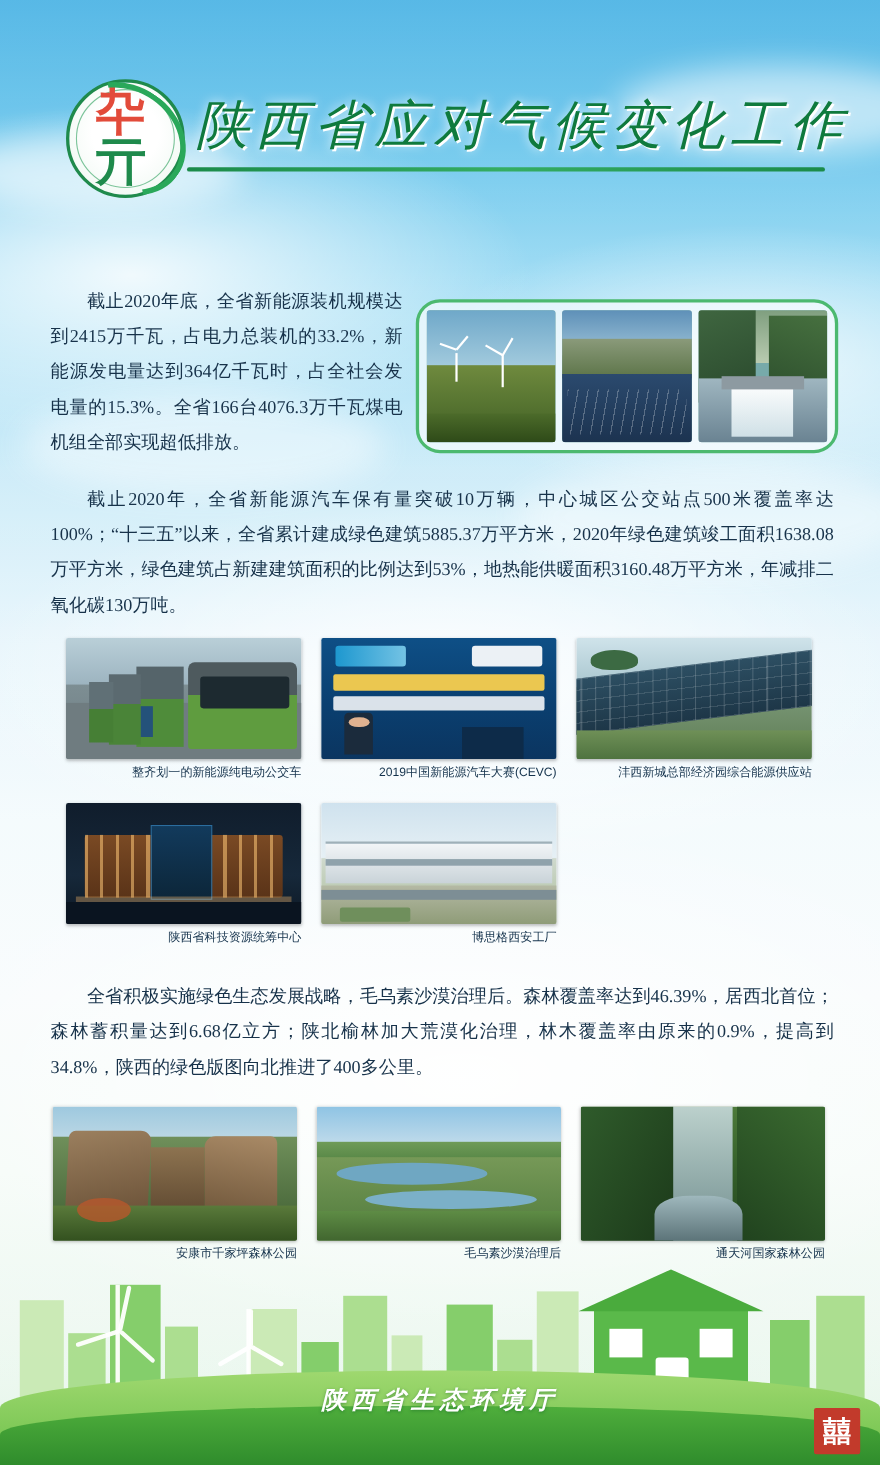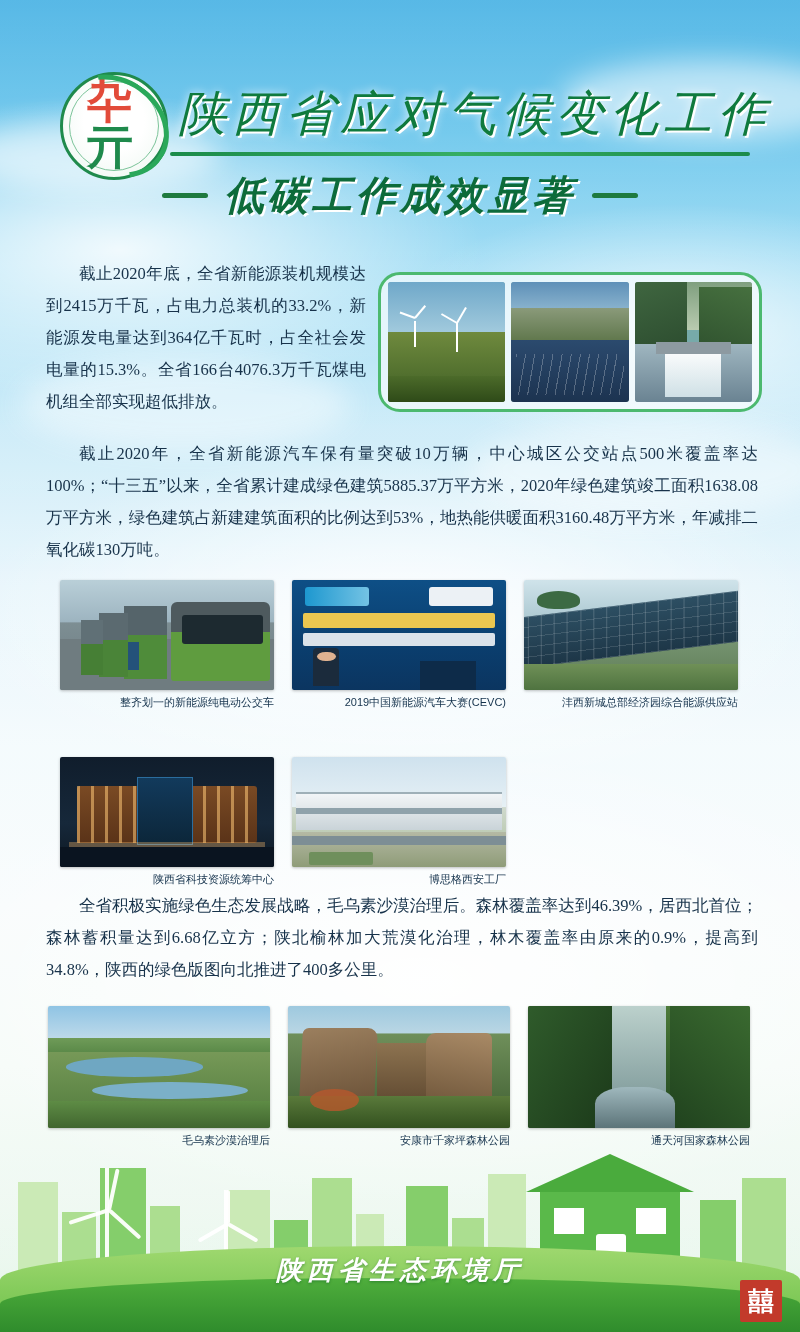--- a/index.html
+++ b/index.html
@@ -93,21 +93,21 @@
   .hero-frame .ph { flex:1; border-radius:3px; overflow:hidden; position:relative; }
 
   
   .ph { background:#7aa; position:relative; overflow:hidden; }
   .ph .sky  { position:absolute; left:0; right:0; top:0; height:48%; }
   .ph .ground { position:absolute; left:0; right:0; bottom:0; height:56%; }
 
   
   .grid { position:absolute; display:flex; gap:18px; }
   #grid1 { left:60px; top:580px; width:680px; }
-  #grid2 { left:60px; top:757px; width:680px; }
+  #grid2 { left:60px; top:730px; width:680px; }
   #grid3 { left:48px; top:1006px; width:704px; }
   .cell { width:214px; }
   #grid3 .cell { width:222px; }
   .cell .shot { width:100%; height:110px; border-radius:2px; overflow:hidden; position:relative;
                 box-shadow:0 1px 3px rgba(0,0,0,0.25); }
   #grid3 .cell .shot { height:122px; }
   .caption {
     margin-top:5px; text-align:right;
     font-family:"Liberation Sans","DejaVu Sans",sans-serif;
     font-size:11px; font-weight:normal; color:#14324c; line-height:14px;
@@ -142,21 +142,21 @@
   .house .w1 { position:absolute; left:14px; top:18px; width:30px; height:26px; background:#ffffff;}
   .house .w2 { position:absolute; right:14px; top:18px; width:30px; height:26px; background:#ffffff;}
 
   .turbine { position:absolute; bottom:54px; }
   .turbine .mast { position:absolute; bottom:0; left:50%; transform:translateX(-50%); width:4px; background:#ffffff; opacity:0.95;}
   .blade { position:absolute; left:50%; top:0; width:4px; background:#ffffff; opacity:0.95; transform-origin: 50% 100%; border-radius:2px;}
 
   .footer-org {
     position:absolute; left:0; bottom:44px; width:800px; text-align:center;
     font-family:"Liberation Serif","DejaVu Serif",serif;
-    font-size:26px; font-weight:bold; letter-spacing:5px; color:#ffffff;
+    font-size:22px; font-weight:bold; letter-spacing:5px; color:#ffffff;
     text-shadow: 0 1px 3px rgba(0,80,30,0.45);
     font-style:italic;
   }
   .brand {
     position:absolute; right:18px; bottom:10px; display:flex; align-items:center; gap:9px;
   }
   .brand .mark {
     width:42px; height:42px; background:#c23a2b; color:#fff;
     font-family:"Liberation Serif","DejaVu Serif",serif;
     font-size:26px; font-weight:bold; display:flex; align-items:center; justify-content:center;
@@ -178,25 +178,20 @@
 
   <div class="header">
     <div class="logo">
       <div class="ring"></div>
       <div class="ring2"></div>
       <div class="leafmark"><span>卆</span><span class="g">亓</span></div>
       <div class="swoosh"></div>
     </div>
     <div class="title-main">陕西省应对气候变化工作</div>
     <div class="title-underline"></div>
-    <div class="title-sub-wrap">
-      <span class="dash"></span>
-      <span class="title-sub">低碳工作成效显著</span>
-      <span class="dash"></span>
-    </div>
   </div>
 
   <div class="para" id="para1">截止2020年底，全省新能源装机规模达到2415万千瓦，占电力总装机的33.2%，新能源发电量达到364亿千瓦时，占全社会发电量的15.3%。全省166台4076.3万千瓦煤电机组全部实现超低排放。</div>
 
   <div class="hero-frame">
     <div class="ph">
       <div class="sky" style="background:linear-gradient(180deg,#6fa8c9,#a9cfe0);"></div>
       <div class="ground" style="background:linear-gradient(180deg,#6f8a3e,#3f5f24); height:58%;"></div>
       <div style="position:absolute; left:22%; bottom:46%; width:2px; height:26px; background:#fff;"></div>
       <div style="position:absolute; left:22%; bottom:70%; width:2px; height:16px; background:#fff; transform:rotate(40deg); transform-origin:bottom;"></div>
@@ -297,39 +292,39 @@
       <div class="caption">博思格西安工厂</div>
     </div>
   </div>
 
   <div class="para" id="para3">全省积极实施绿色生态发展战略，毛乌素沙漠治理后。森林覆盖率达到46.39%，居西北首位；森林蓄积量达到6.68亿立方；陕北榆林加大荒漠化治理，林木覆盖率由原来的0.9%，提高到34.8%，陕西的绿色版图向北推进了400多公里。</div>
 
   <div class="grid" id="grid3">
 
     <div class="cell">
       <div class="shot">
-        <div style="position:absolute;inset:0;background:linear-gradient(180deg,#8fc4e4 0%,#bcd9ea 26%,#7d9e5c 27%,#4f7a3c 100%);"></div>
-        <div style="position:absolute; left:0; top:26%; width:100%; height:12%; background:linear-gradient(180deg,#6f9b58,#5b8a49);"></div>
-        <div style="position:absolute; left:8%; top:42%; width:62%; height:16%; background:#6fa7c2; border-radius:50%;"></div>
-        <div style="position:absolute; left:20%; top:62%; width:70%; height:14%; background:#7bb0c8; border-radius:50%;"></div>
-        <div style="position:absolute; left:0; bottom:0; width:100%; height:22%; background:linear-gradient(180deg,#5e8c45,#41662f);"></div>
-      </div>
-      <div class="caption">毛乌素沙漠治理后</div>
-    </div>
-
-    <div class="cell">
-      <div class="shot">
         <div style="position:absolute;inset:0;background:linear-gradient(180deg,#9ec9df 0%,#b9d6e4 22%,#6f8f5a 23%,#3d5c30 100%);"></div>
         <div style="position:absolute; left:6%; top:18%; width:34%; height:62%; background:linear-gradient(170deg,#9b7f5e,#6b5238); border-radius:6px 10px 0 0; transform:skewX(-3deg);"></div>
         <div style="position:absolute; right:8%; top:22%; width:30%; height:58%; background:linear-gradient(190deg,#a98a66,#70573b); border-radius:10px 6px 0 0;"></div>
         <div style="position:absolute; left:40%; top:30%; width:22%; height:52%; background:linear-gradient(180deg,#8d7350,#5e4830);"></div>
         <div style="position:absolute; left:0; bottom:0; width:100%; height:26%; background:linear-gradient(180deg,#5a7a3b,#33511f);"></div>
         <div style="position:absolute; left:10%; bottom:14%; width:22%; height:18%; background:#b8572c; border-radius:50%; opacity:.8;"></div>
       </div>
       <div class="caption">安康市千家坪森林公园</div>
+    </div>
+
+    <div class="cell">
+      <div class="shot">
+        <div style="position:absolute;inset:0;background:linear-gradient(180deg,#8fc4e4 0%,#bcd9ea 26%,#7d9e5c 27%,#4f7a3c 100%);"></div>
+        <div style="position:absolute; left:0; top:26%; width:100%; height:12%; background:linear-gradient(180deg,#6f9b58,#5b8a49);"></div>
+        <div style="position:absolute; left:8%; top:42%; width:62%; height:16%; background:#6fa7c2; border-radius:50%;"></div>
+        <div style="position:absolute; left:20%; top:62%; width:70%; height:14%; background:#7bb0c8; border-radius:50%;"></div>
+        <div style="position:absolute; left:0; bottom:0; width:100%; height:22%; background:linear-gradient(180deg,#5e8c45,#41662f);"></div>
+      </div>
+      <div class="caption">毛乌素沙漠治理后</div>
     </div>
 
     <div class="cell">
       <div class="shot">
         <div style="position:absolute;inset:0;background:linear-gradient(180deg,#4d7a3a 0%,#35602b 45%,#24461f 100%);"></div>
         <div style="position:absolute; left:34%; top:0; width:28%; height:100%; background:linear-gradient(180deg,#cfe0e6,#7f9aa2); opacity:.85;"></div>
         <div style="position:absolute; left:0; top:0; width:38%; height:100%; background:linear-gradient(120deg,#2f5b2b,#1c3a1a);"></div>
         <div style="position:absolute; right:0; top:0; width:36%; height:100%; background:linear-gradient(220deg,#3a6a30,#20421e);"></div>
         <div style="position:absolute; left:30%; bottom:0; width:36%; height:34%; background:linear-gradient(180deg,#9fb8bd,#5c7479); border-radius:40% 40% 0 0;"></div>
       </div>

